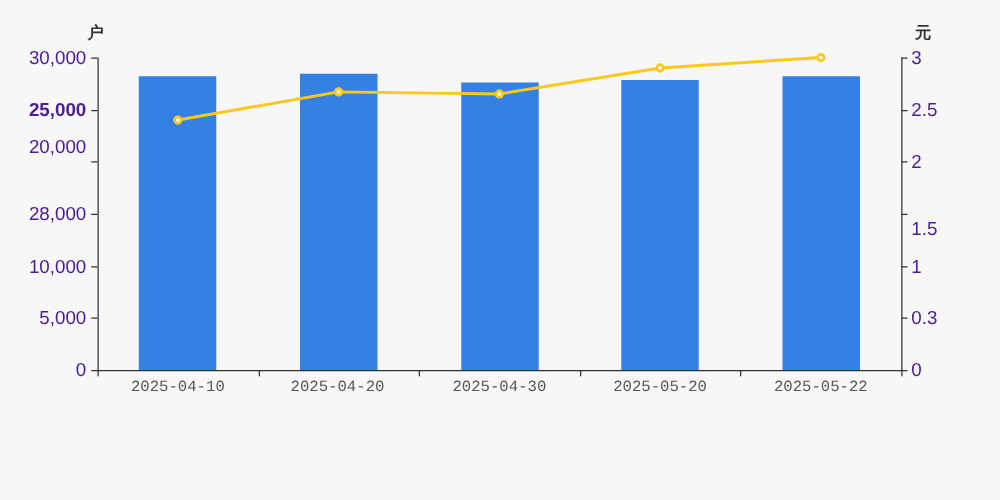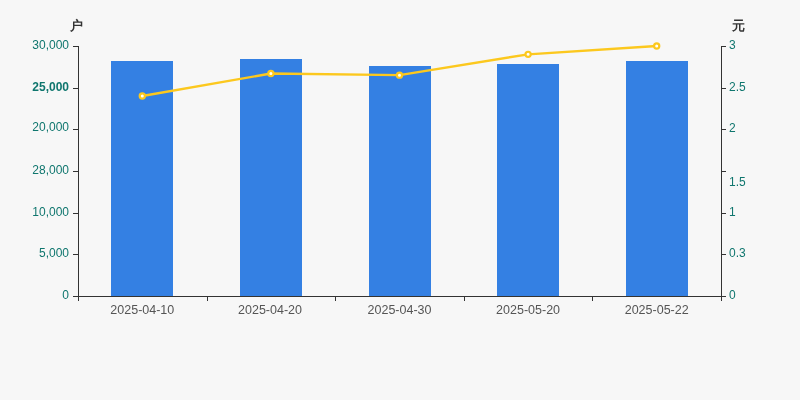--- a/index.html
+++ b/index.html
@@ -49,22 +49,22 @@
     position: absolute;
     height: 1px;
     width: 5px;
     background: #333333;
   }
   .tick-mark.left  { left: 73px; }
   .tick-mark.right { left: 721px; }
 
   .tick-label {
     position: absolute;
-    font-size: 12px;
-    color: #0f766e;
+    font-size: 15px;
+    color: #4c1d95;
     white-space: nowrap;
     line-height: 1;
   }
   .tick-label.left {
     right: 731px;           
     text-align: right;
   }
   .tick-label.right {
     left: 729px;
     text-align: left;
@@ -79,20 +79,21 @@
   }
   .x-tick-label {
     position: absolute;
     top: 303px;
     font-size: 12.5px;
     color: #555555;
     white-space: nowrap;
     text-align: center;
     transform: translateX(-50%);
     line-height: 1.2;
+    font-family: Liberation Mono, monospace;
   }
 
   .bar {
     position: absolute;
     background: #3480e3;
   }
 
   #line-layer {
     position: absolute;
     left: 0;
@@ -118,21 +119,21 @@
   <div id="left-ticks">
       <div class="tick-mark left" style="top: 296px;"></div>
       <div class="tick-label left" style="top: 289px;">0</div>
       <div class="tick-mark left" style="top: 254.333px;"></div>
       <div class="tick-label left" style="top: 247.333px;">5,000</div>
       <div class="tick-mark left" style="top: 212.667px;"></div>
       <div class="tick-label left" style="top: 205.667px;">10,000</div>
       <div class="tick-mark left" style="top: 171px;"></div>
       <div class="tick-label left" style="top: 164px;">28,000</div>
       <div class="tick-mark left" style="top: 129.333px;"></div>
-      <div class="tick-label left" style="top: 121px; text-align: right;">20,000</div>
+      <div class="tick-label left" style="top: 110px; text-align: right;">20,000</div>
       <div class="tick-mark left" style="top: 87.6667px;"></div>
       <div class="tick-label left" style="top: 80.6667px; font-weight: bold;">25,000</div>
       <div class="tick-mark left" style="top: 46px;"></div>
       <div class="tick-label left" style="top: 39px;">30,000</div>
     </div>
   <div id="right-ticks">
       <div class="tick-mark right" style="top: 296px;"></div>
       <div class="tick-label right" style="top: 289px;">0</div>
       <div class="tick-mark right" style="top: 254.333px;"></div>
       <div class="tick-label right" style="top: 247.333px;">0.3</div>

